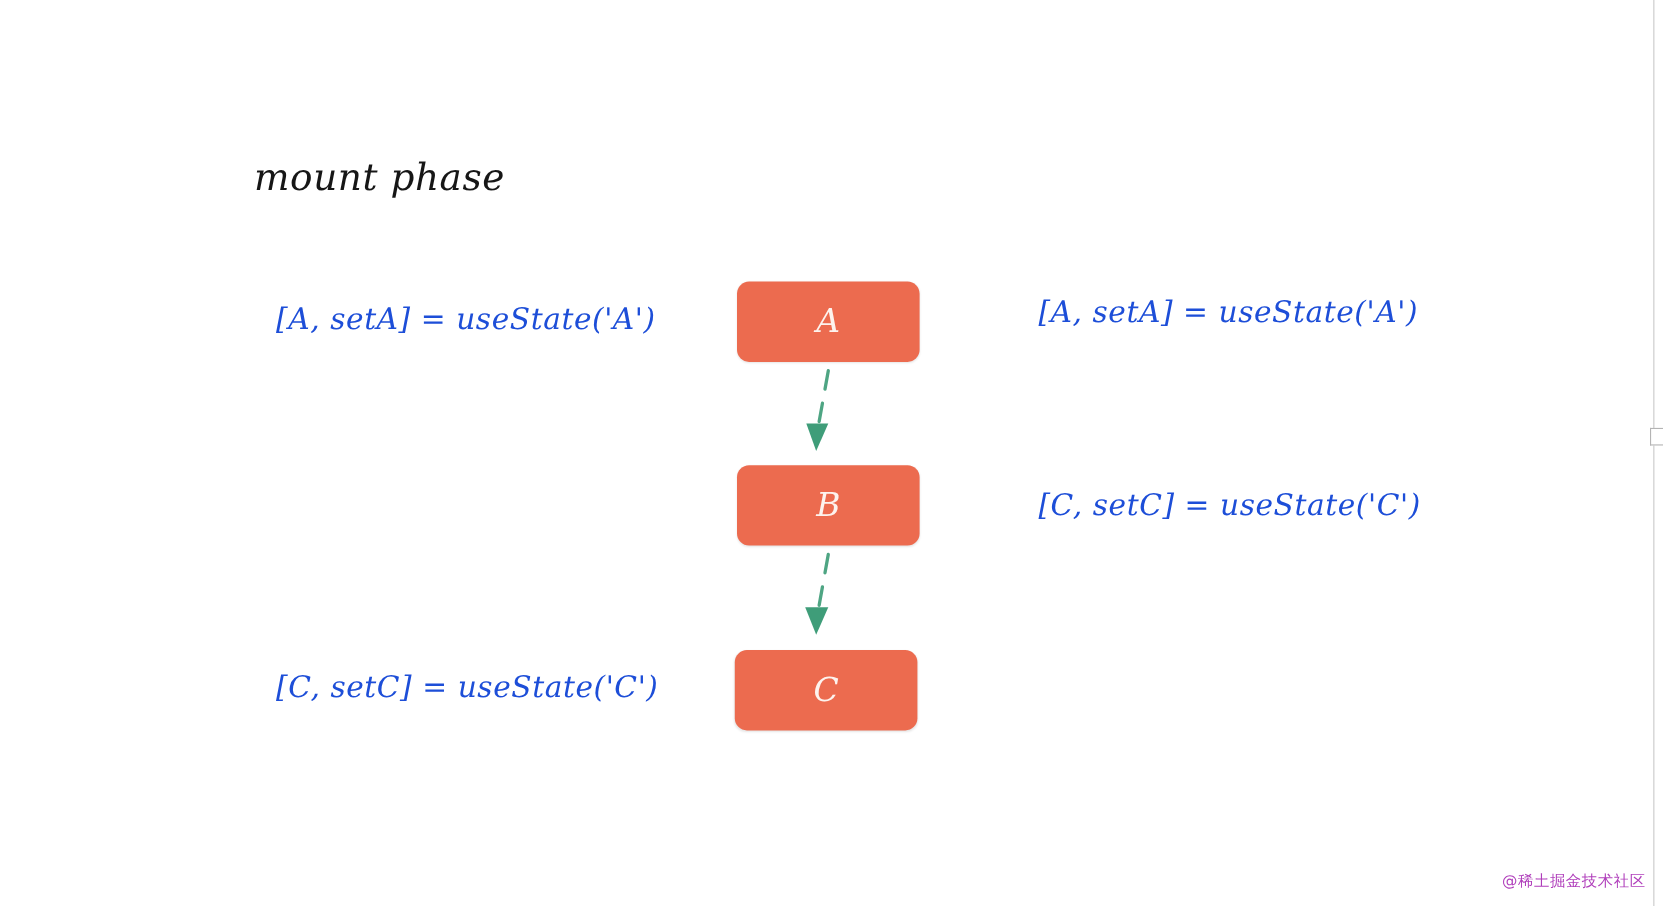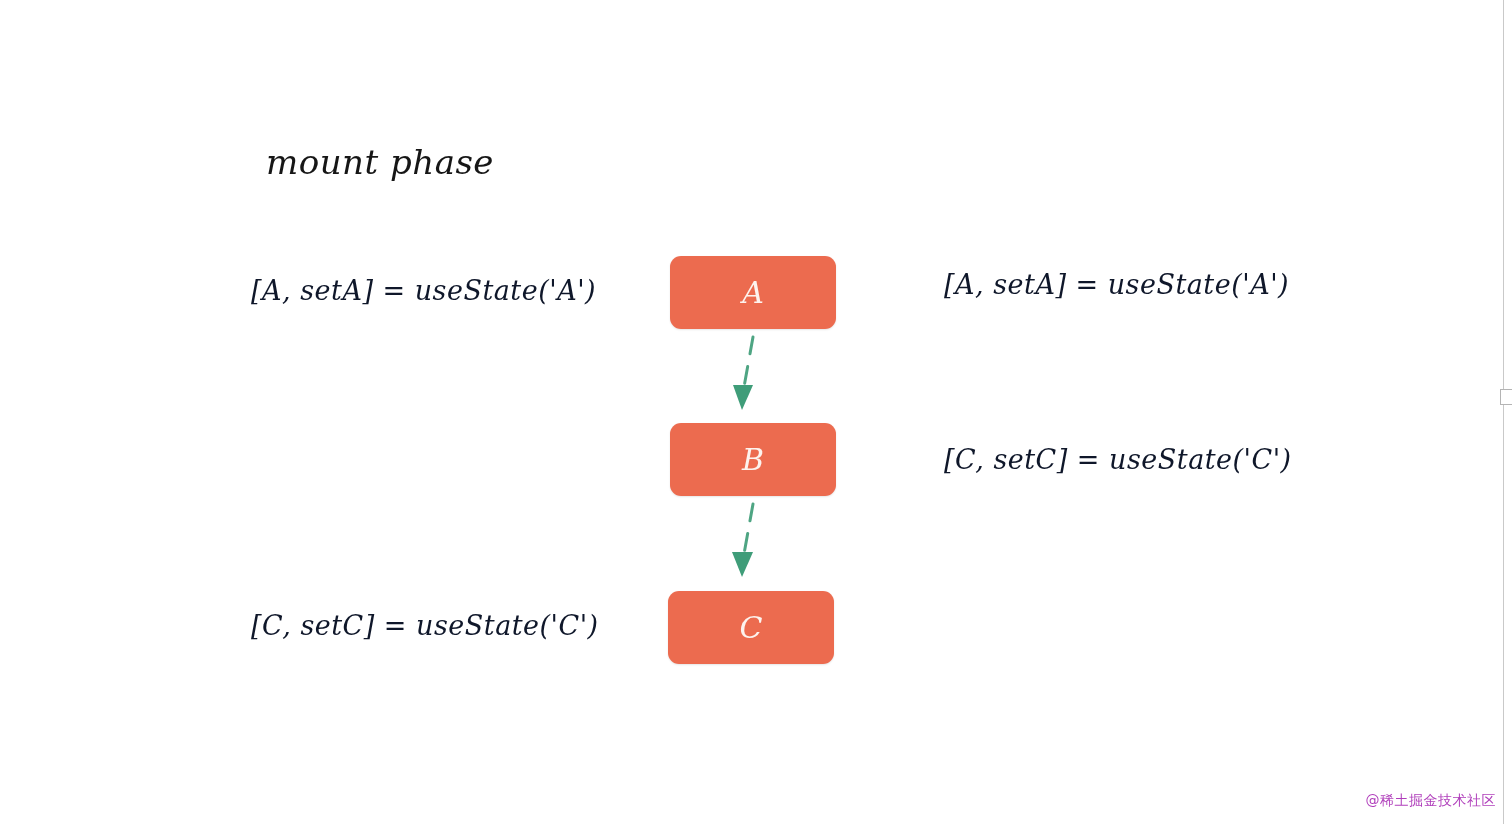--- a/index.html
+++ b/index.html
@@ -31,27 +31,27 @@
     white-space: nowrap;
     letter-spacing: 0.5px;
   }
 
   .phase-title {
     position: absolute;
     font-size: 34px;
     font-weight: 400;
     color: #161616;
   }
-  #title-mount  { left: 266px; top: 142px; }
+  #title-mount  { left: 231px; top: 142px; }
   #title-update { left: 1007px; top: 138px; }
 
   .code-line {
     position: absolute;
     font-size: 27px;
-    color: #0f172a;
+    color: #1d4ed8;
   }
   #mount-line-0 { left: 251px; top: 275px; }
   #mount-line-1 { left: 251px; top: 443px; }
   #mount-line-2 { left: 251px; top: 610px; }
 
   #update-line-0 { left: 944px; top: 269px; }
   #update-line-1 { left: 944px; top: 444px; }
 
   
   .node-box {

